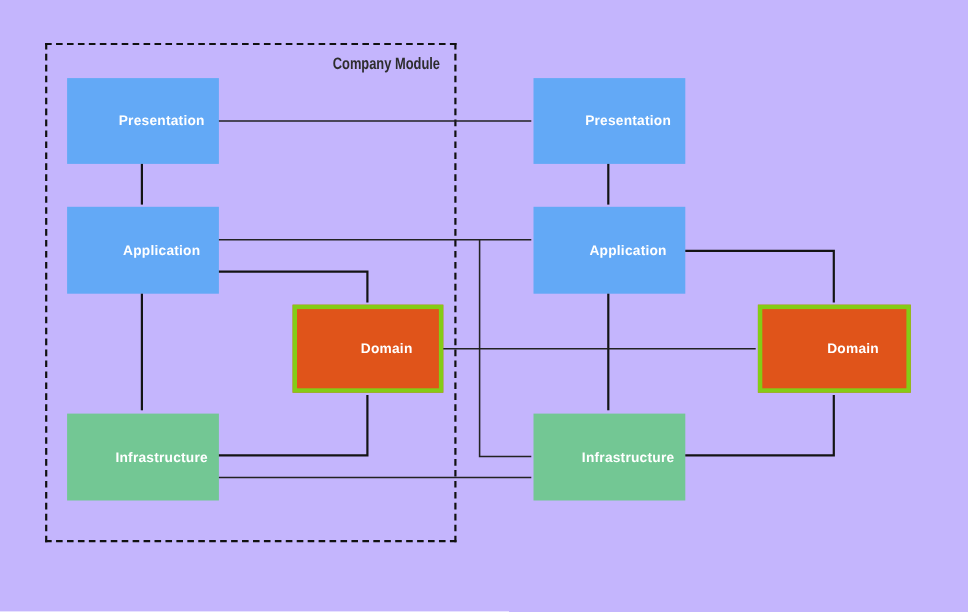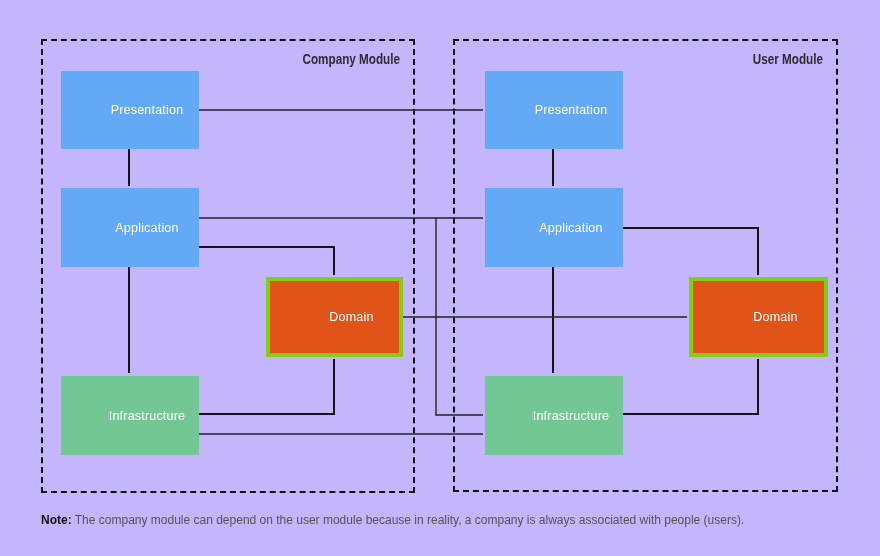--- a/index.html
+++ b/index.html
@@ -12,21 +12,21 @@
   }
   .module-title {
     position:absolute; top:9px; right:13px;
     font-weight:bold; font-size:15px; color:#2d2d2d;
     transform:scaleX(0.78); transform-origin:100% 50%;
     white-space:nowrap;
   }
   .layer {
     position:absolute; box-sizing:border-box;
     display:flex; align-items:center; justify-content:center;
-    color:#ffffff; font-weight:normal; font-size:12.5px; letter-spacing:0.2px;padding-left:34px;
+    color:#ffffff; font-weight:bold; font-size:12.5px; letter-spacing:0.2px;padding-left:34px;
   }
   .layer.domain { border:4px solid #84cc16; }
   .arrows { position:absolute; left:0; top:0; pointer-events:none; }
   .arrows path { fill:none; }
   .arrows .intra { stroke:#141414; stroke-width:2; }
   .arrows .cross { stroke:#222222; stroke-width:1.4; }
   .note {
     position:absolute; left:41px; top:513px;
     font-size:12px; color:#545454; white-space:nowrap;
   }
@@ -34,23 +34,20 @@
 </style>
 </head>
 <body>
 
 <div class="page">
 
   <div class="module" style="left:41px; top:39px; width:374px; height:454px;">
     <div class="module-title">Company Module</div>
   </div>
 
-  <div class="module" style="left:453px; top:39px; width:385px; height:453px;">
-    <div class="module-title">User Module</div>
-  </div>
 
   <div class="layer" style="left: 61px; top: 71px; width: 138px; height: 78px; background: rgb(99, 169, 246);">
     <span>Presentation</span>
   </div>
   <div class="layer" style="left: 61px; top: 188px; width: 138px; height: 79px; background: rgb(99, 169, 246);">
     <span>Application</span>
   </div>
   <div class="layer domain" style="left: 266px; top: 277px; width: 137px; height: 80px; background: rgb(224, 84, 26);">
     <span>Domain</span>
   </div>
@@ -88,15 +85,14 @@
     <path class="intra" d="M623,228 L758,228 L758,275" marker-end="url(#ah)"></path>
     <path class="intra" d="M623,414 L758,414 L758,359" marker-end="url(#ah)"></path>
 
     <path class="cross" d="M199,110 L483,110" marker-end="url(#ah)"></path>
     <path class="cross" d="M199,218 L483,218" marker-end="url(#ah)"></path>
     <path class="cross" d="M436,218 L436,415 L483,415" marker-end="url(#ah)"></path>
     <path class="cross" d="M403,317 L687,317" marker-end="url(#ah)"></path>
     <path class="cross" d="M199,434 L483,434" marker-end="url(#ah)"></path>
   </svg>
 
-  <div class="note"><b>Note:</b><span> The company module can depend on the user module because in reality, a company is always associated with people (users).</span></div>
 
 </div>
 
 </body></html>

